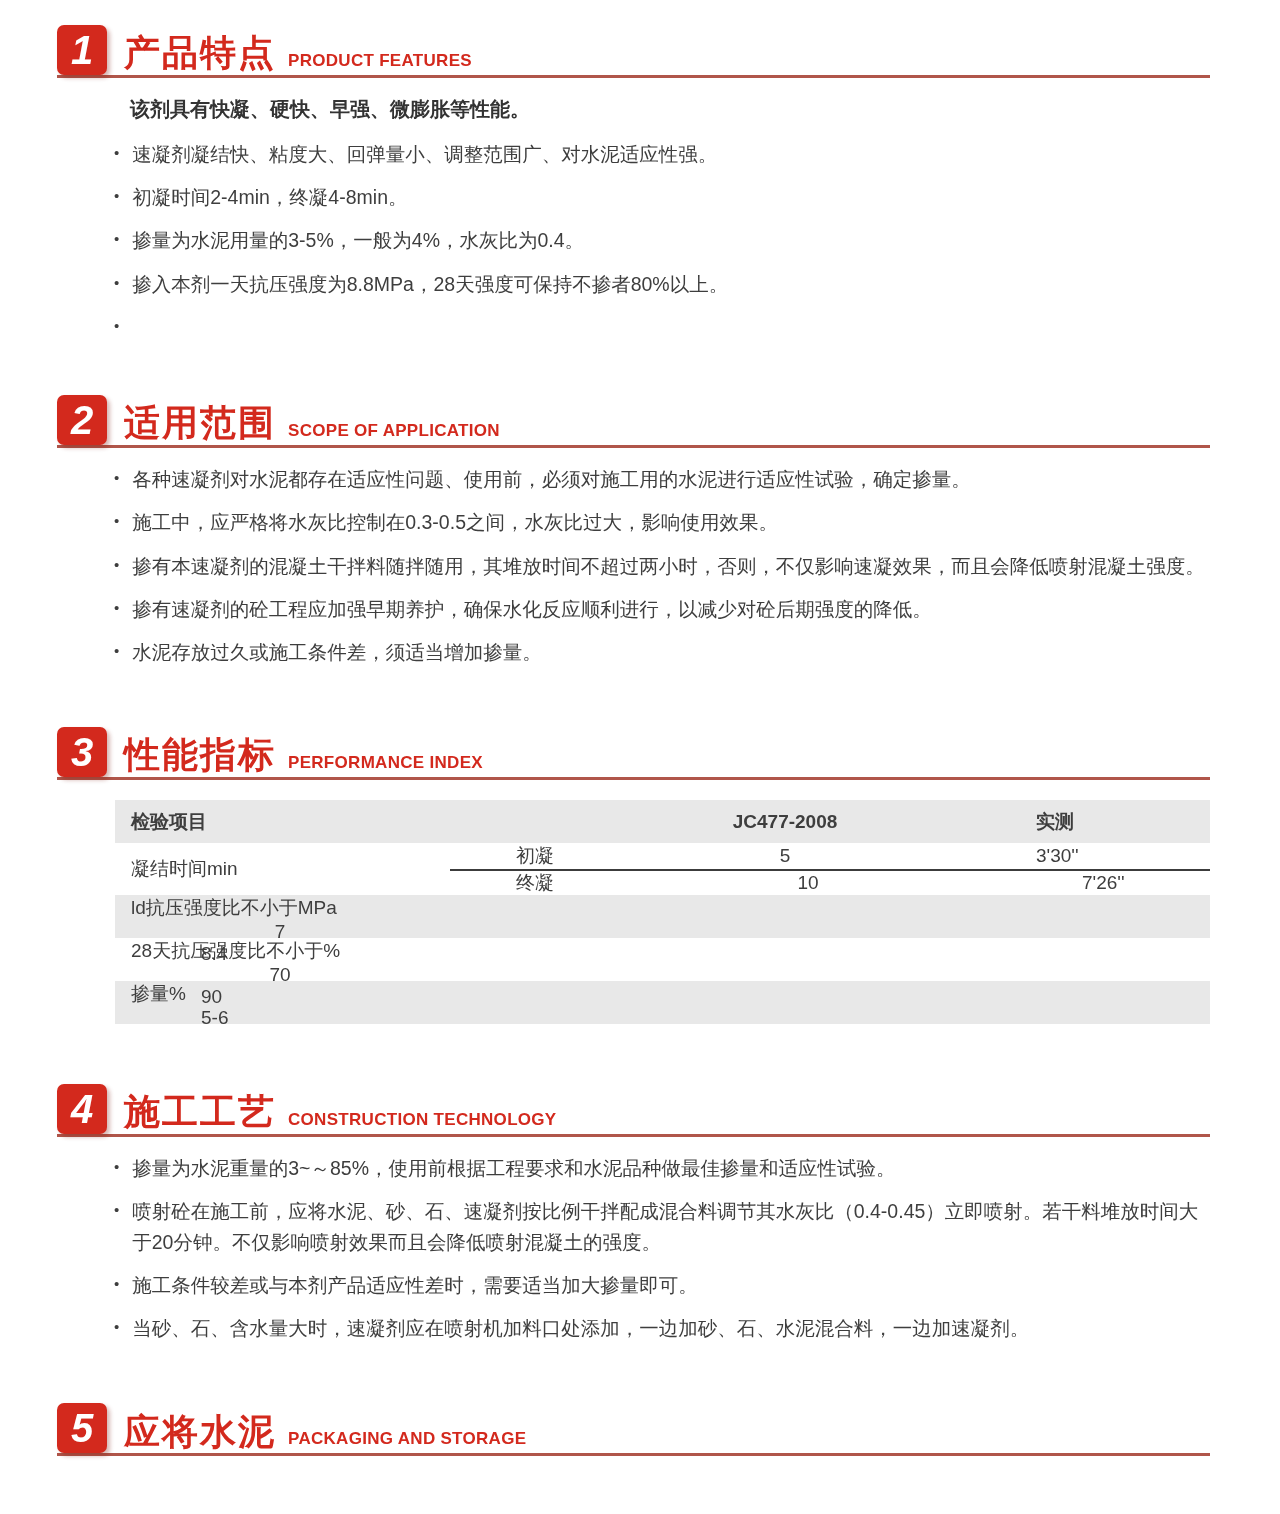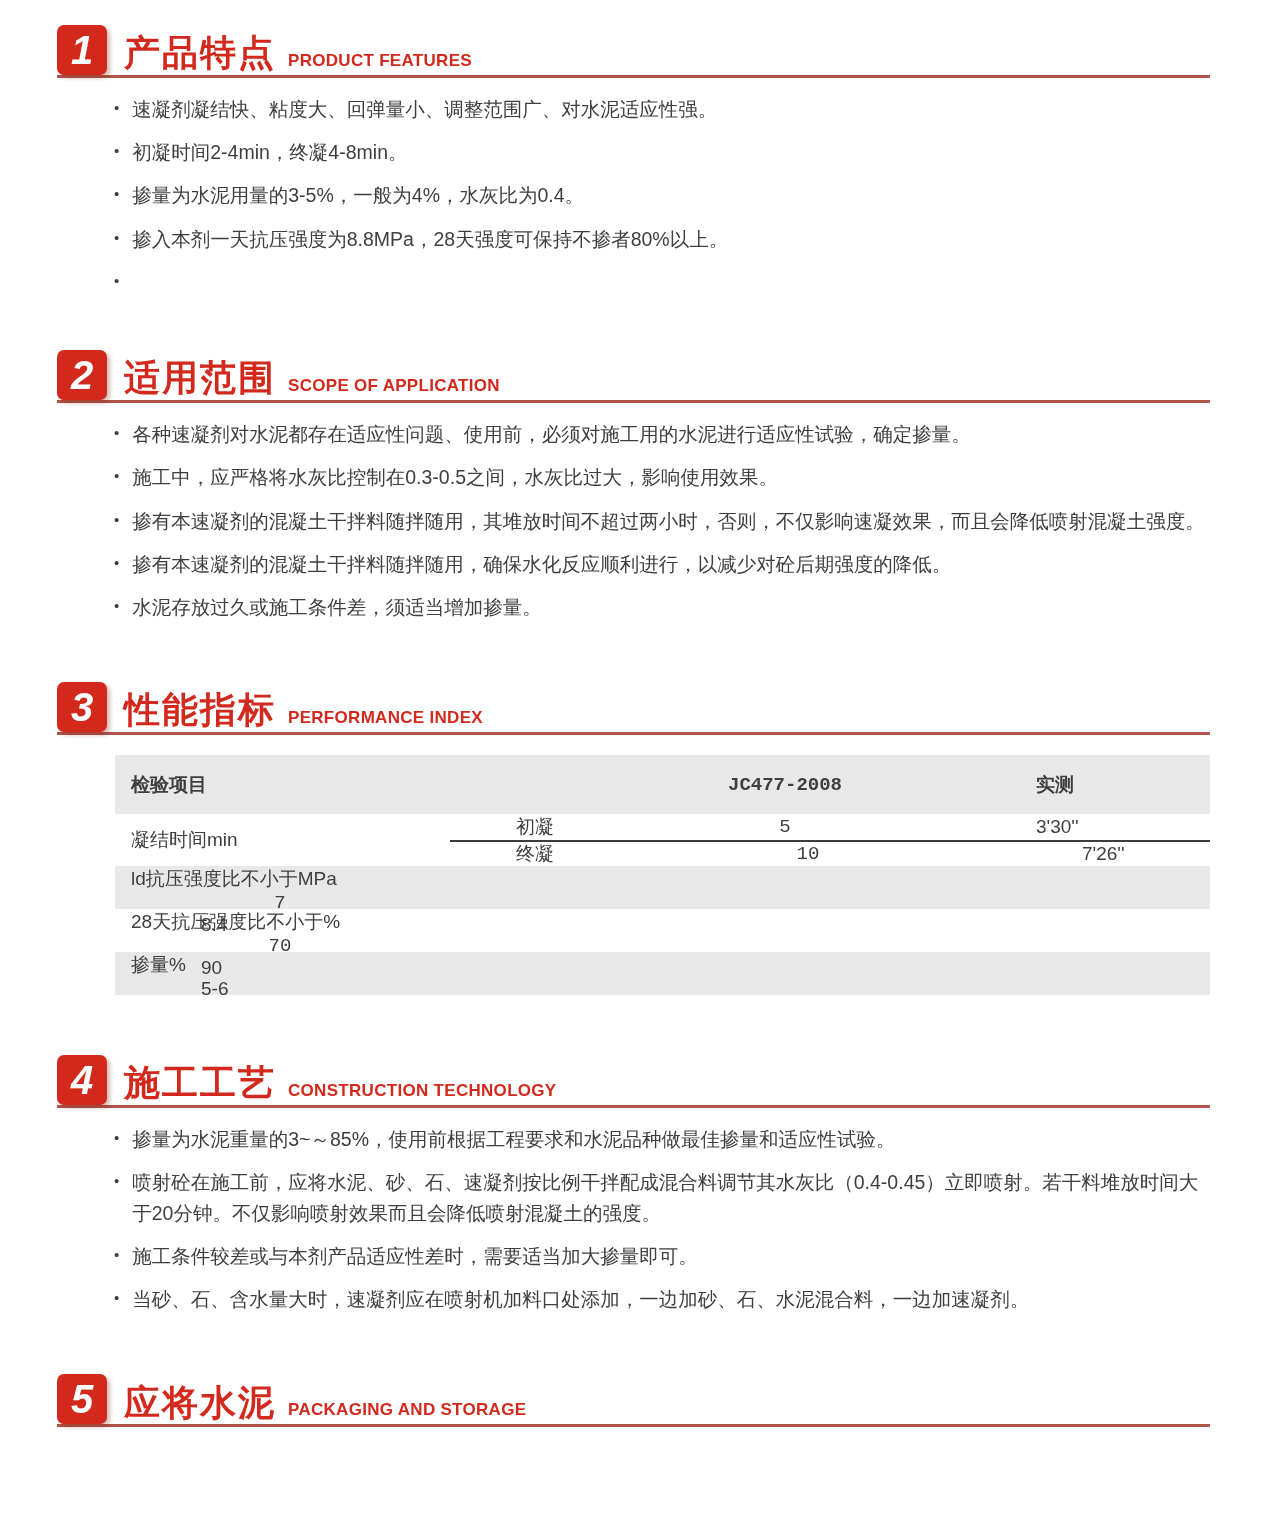--- a/index.html
+++ b/index.html
@@ -83,40 +83,41 @@
   }
   
   .ptable{
     margin:20px 70px 0 115px;
     font-size:19px;
   }
   .trow{display:flex;align-items:stretch;}
   .cell{display:flex;align-items:center;}
   .c1{width:335px;padding-left:16px;}
   .c2{width:170px;justify-content:center;text-align:center;}
-  .c3{width:330px;justify-content:center;text-align:center;font-family:Liberation Mono, monospace;}
+  .c3{width:330px;justify-content:center;text-align:center;}
   .c4{flex:1;padding-left:86px;}
-  .thead{height:59px;background:var(--gray);font-weight:bold;}
+  .thead{height:43px;background:var(--gray);font-weight:bold;}
   .gray{background:var(--gray);}
   .r{height:43px;flex-direction:column;}
   .subcol{flex:1;display:flex;flex-direction:column;}
   .subrow{display:flex;height:26px;}
   .subrow + .subrow{border-top:2px solid var(--divider);gap:23px;}
 </style>
 </head>
 <body>
 
 <div class="page">
 
   <section class="sec">
     <div class="sec-head">
       <div class="badge">1</div>
       <h2 class="cn">产品特点</h2>
       <span class="en">PRODUCT FEATURES</span>
     </div>
+    <p class="intro">该剂具有快凝、硬快、早强、微膨胀等性能。</p>
     <ul class="bullets">
       <li>
           <span class="dot">•</span>
           <span>速凝剂凝结快、粘度大、回弹量小、调整范围广、对水泥适应性强。</span>
         </li>
       <li>
           <span class="dot">•</span>
           <span>初凝时间2-4min，终凝4-8min。</span>
         </li>
       <li>
@@ -147,21 +148,21 @@
       <li>
           <span class="dot">•</span>
           <span>施工中，应严格将水灰比控制在0.3-0.5之间，水灰比过大，影响使用效果。</span>
         </li>
       <li>
           <span class="dot">•</span>
           <span>掺有本速凝剂的混凝土干拌料随拌随用，其堆放时间不超过两小时，否则，不仅影响速凝效果，而且会降低喷射混凝土强度。</span>
         </li>
       <li>
           <span class="dot">•</span>
-          <span>掺有本速凝剂的混凝土干拌料随拌随用，确保水化反应顺利进行，以减少对砼后期强度的降低。</span>
+          <span>掺有速凝剂的砼工程应加强早期养护，确保水化反应顺利进行，以减少对砼后期强度的降低。</span>
         </li>
       <li>
           <span class="dot">•</span>
           <span>水泥存放过久或施工条件差，须适当增加掺量。</span>
         </li>
     </ul>
   </section>
 
   <section class="sec">
     <div class="sec-head">

